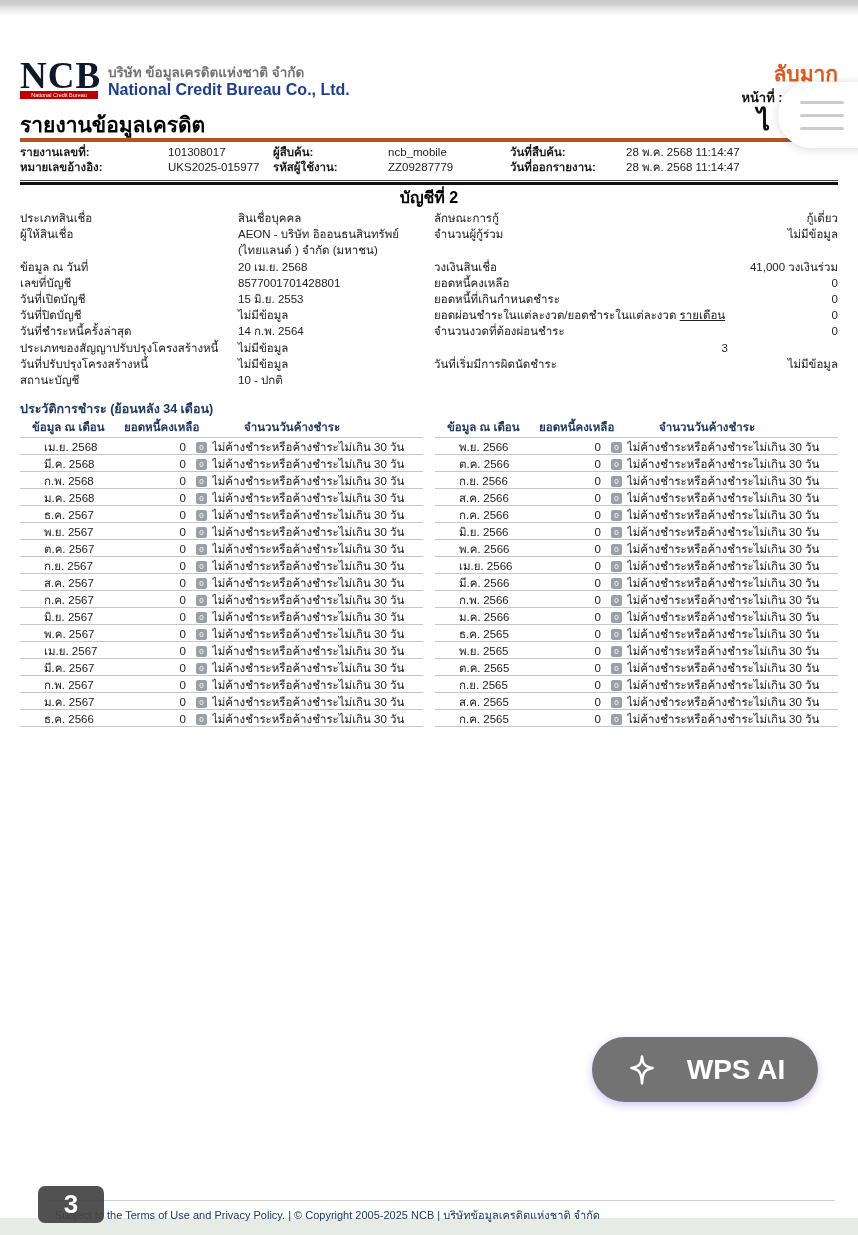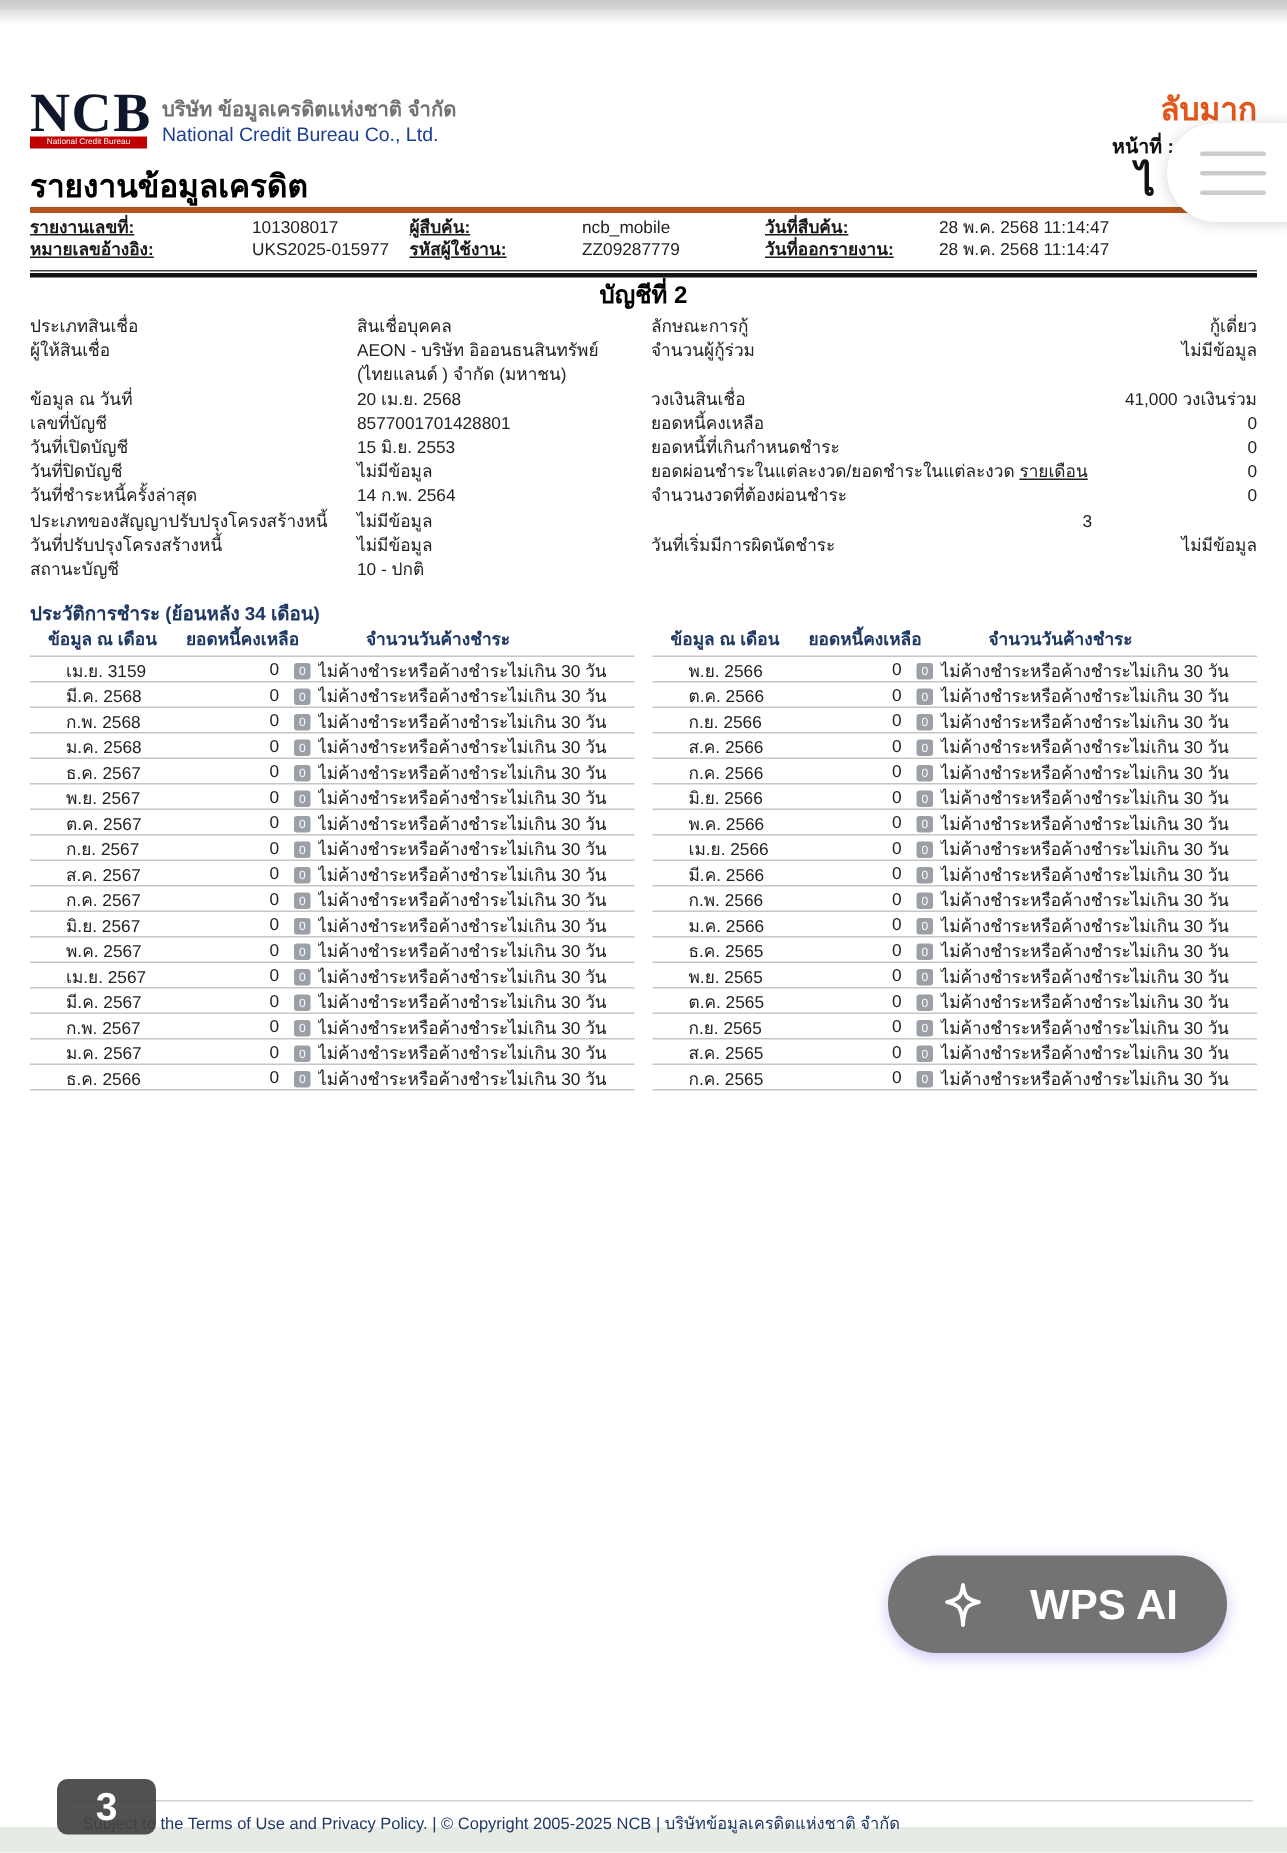--- a/index.html
+++ b/index.html
@@ -15,33 +15,33 @@
   .content{padding:56px 20px 0 20px;color:#1b1b1b;}
 
   
   .hdr-top{display:flex;align-items:flex-start;}
   .logo{width:78px;margin-right:10px;}
   .logo-ncb{color:#0f172a;font-family:"Liberation Serif","DejaVu Serif",serif;
     font-weight:900;font-size:37px;line-height:28px;letter-spacing:1px;}
   .logo-banner{background:#c00000;color:#fff;font-size:5.5px;text-align:center;
     padding:1px 0;margin-top:1px;white-space:nowrap;overflow:hidden;}
   .company-th{color:#737373;font-weight:bold;font-size:13.5px;line-height:17px;margin-top:2px;}
-  .company-en{color:#1d3e94;font-weight:normal;font-size:13px;line-height:17px;}
+  .company-en{color:#1d3e94;font-weight:bold;font-size:16px;line-height:17px;}
   .hdr-right{margin-left:auto;text-align:right;}
   .confidential{color:#e2571b;font-weight:bold;font-size:21px;line-height:23px;}
   .page-indicator{color:#111;font-weight:bold;font-size:13px;margin-top:2px;}
 
   .report-title{font-size:21px;font-weight:bold;color:#000;margin-top:5px;line-height:24px;}
   .orange-rule{height:4px;background:#b4541c;margin-top:1px;}
 
   
   .meta{padding:3px 0 4px 0;}
   .meta-row{display:grid;grid-template-columns:148px 105px 115px 122px 116px 1fr;
     font-size:11.5px;line-height:15px;}
-  .meta-label{font-weight:bold;color:#1a1a1a;text-decoration:underline;}
+  .meta-label{font-weight:bold;color:#1a1a1a;}
   .meta-value{color:#222;}
 
   .dark-rule{height:1px;border-top:1px solid #444;border-bottom:3px solid #111;margin-top:1px;}
 
   .account-title{text-align:center;font-weight:bold;font-size:16px;color:#000;
     margin:3px 0 2px 0;line-height:20px;}
 
   
   .acc-row{display:grid;grid-template-columns:218px 196px 1fr 110px;
     font-size:11.5px;line-height:16.2px;}
@@ -202,21 +202,21 @@
     <div class="history-title">ประวัติการชำระ (ย้อนหลัง 34 เดือน)</div>
 
     <div class="history-wrap">
       <div class="htable" id="htable-left">
           <div class="hhead">
             <span>ข้อมูล ณ เดือน</span>
             <span>ยอดหนี้คงเหลือ</span>
             <span>จำนวนวันค้างชำระ</span>
           </div>
           <div class="hrow">
-            <span class="h-month">เม.ย. 3159</span>
+            <span class="h-month">เม.ย. 2568</span>
             <span class="h-balance">0</span>
             <span class="h-status">
               <span class="h-badge">0</span>
               <span class="h-text">ไม่ค้างชำระหรือค้างชำระไม่เกิน 30 วัน</span>
             </span>
           </div>
           <div class="hrow">
             <span class="h-month">มี.ค. 2568</span>
             <span class="h-balance">0</span>
             <span class="h-status">

